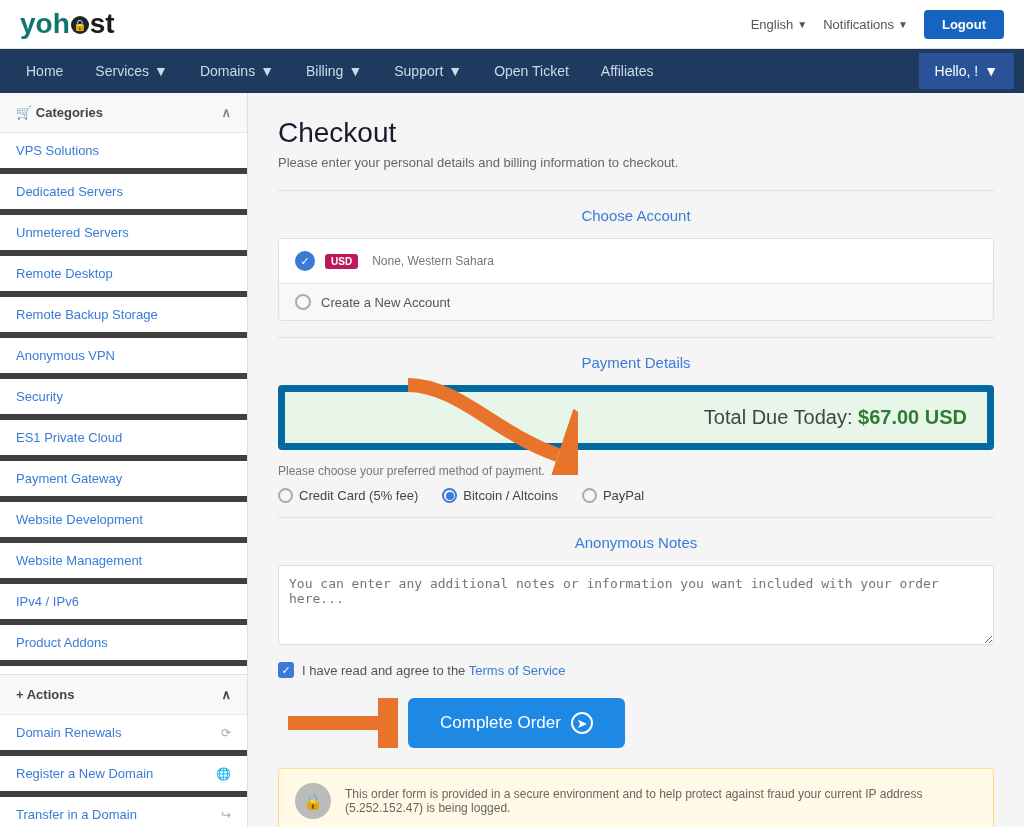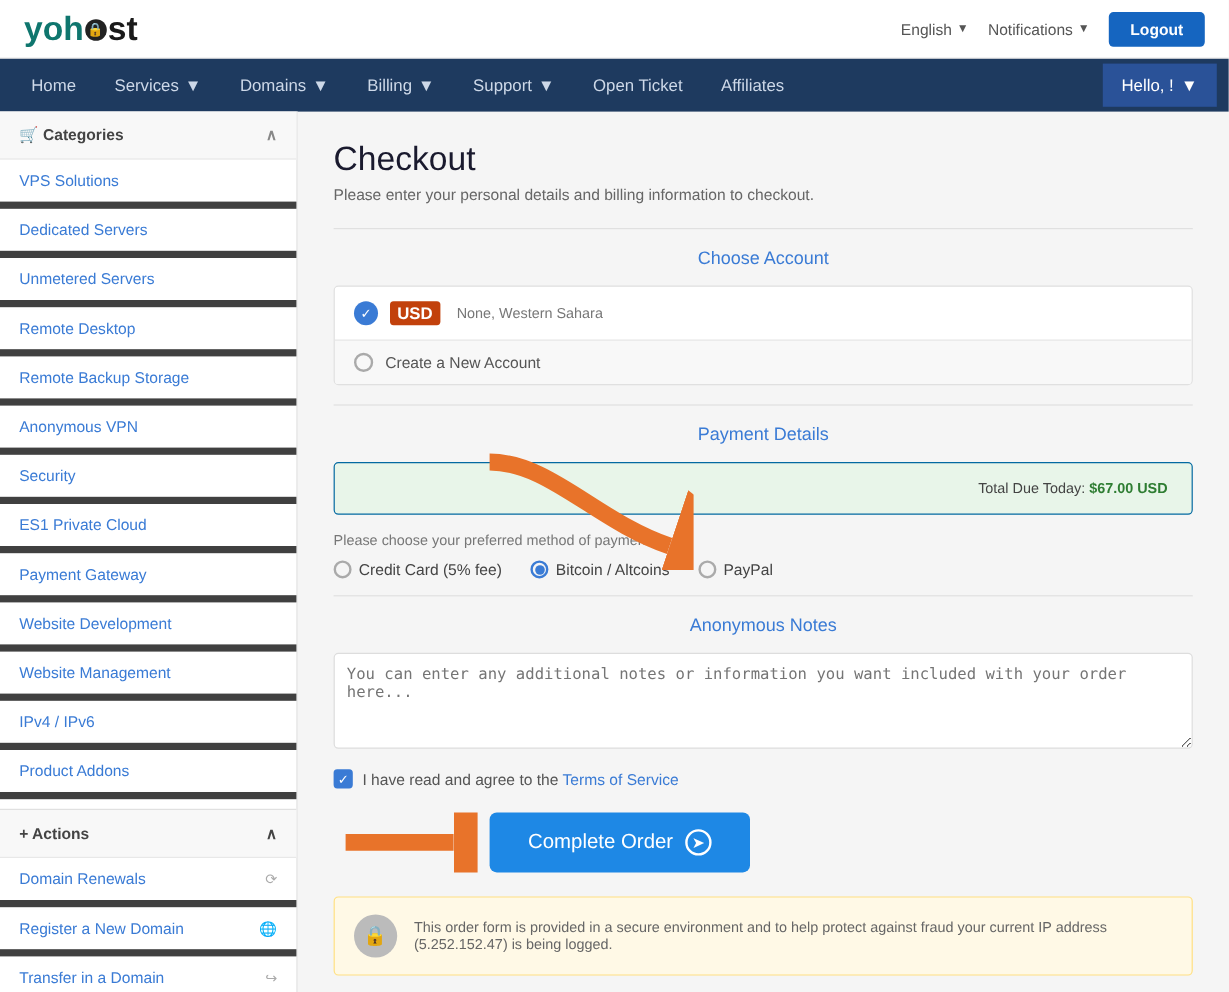--- a/index.html
+++ b/index.html
@@ -180,23 +180,23 @@
       overflow: hidden;
     }
     .account-selected {
       display: flex;
       align-items: center;
       padding: 12px 16px;
       background: #fff;
       gap: 10px;
     }
     .usd-badge {
-      background: #c2410c;
-      color: #fff;
-      font-size: 14px;
+      background: #be185d;
+      color: #fff;
+      font-size: 10px;
       font-weight: bold;
       padding: 2px 6px;
       border-radius: 3px;
     }
     .check-circle {
       width: 20px; height: 20px;
       background: #3a7bd5;
       border-radius: 50%;
       display: flex;
       align-items: center;
@@ -217,26 +217,26 @@
       width: 16px; height: 16px;
       border: 2px solid #aaa;
       border-radius: 50%;
       display: inline-block;
     }
     .new-account-label { font-size: 13px; color: #555; }
 
     
     .total-due-box {
       background: #e8f5e9;
-      border: 1px solid #0369a1;
+      border: 7px solid #0369a1;
       border-radius: 4px;
       padding: 14px 20px;
       text-align: right;
       margin-bottom: 14px;
-      font-size: 12px;
+      font-size: 20px;
       color: #444;
     }
     .total-due-box .amount {
       font-weight: bold;
       color: #2e7d32;
     }
     .payment-method-row {
       display: flex;
       align-items: center;
       gap: 24px;

